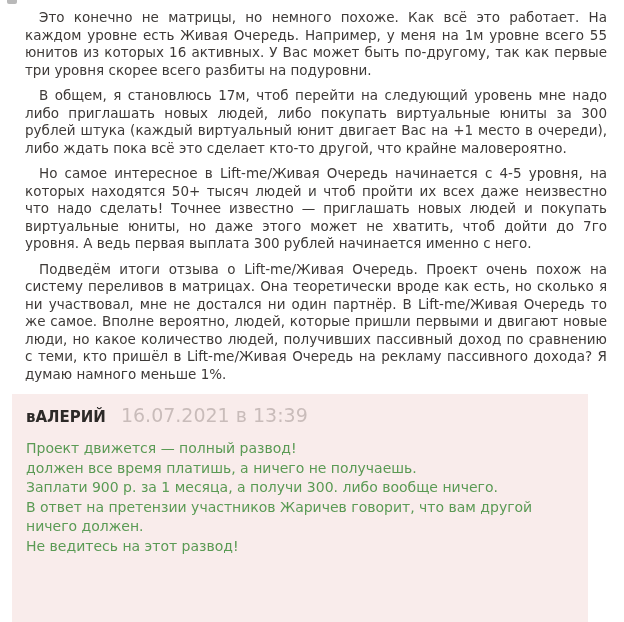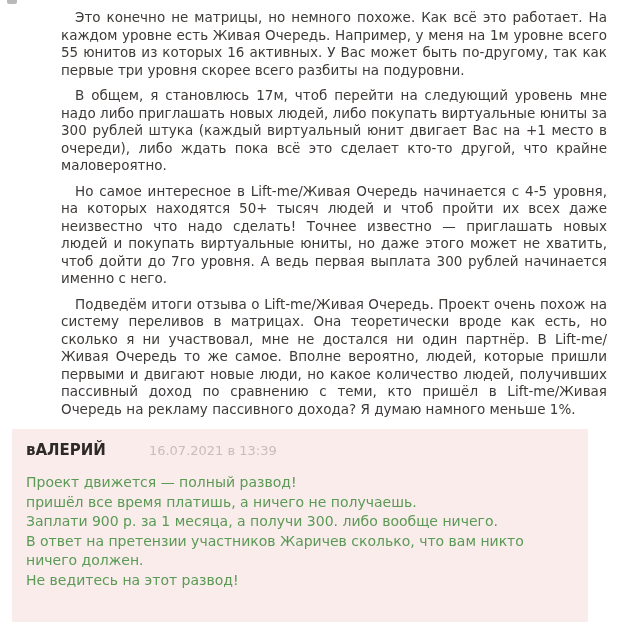--- a/index.html
+++ b/index.html
@@ -20,47 +20,45 @@
     width: 10px; height: 4px;
     background: #b9b9b9;
     border-radius: 0 0 2px 2px;
   }
   .article {
     padding: 9px 17px 0 25px;
     color: #3e3a38;
     font-size: 13.5px;
     line-height: 17.5px;
     text-align: justify;
-    margin-left: 36px;
   }
   .article p {
     margin: 0 0 8px 0;
     text-indent: 14px;
   }
   .comment-card {
     flex: 1;
     margin: 3px 36px 0 12px;
     background: #f9eceb;
     padding: 11px 14px 12px 14px;
     box-sizing: border-box;
   }
   .comment-header {
     display: flex;
     align-items: baseline;
     line-height: 20px;
-    gap: 28px;
   }
   .comment-author {
     font-weight: bold;
     font-size: 15px;
     color: #2d2a28;
   }
   .comment-date {
     margin-left: 15px;
-    font-size: 13px;
+    font-size: 19px;
     color: #c9bcba;
   }
   .comment-body {
     margin-top: 12px;
     color: #5a9a54;
     font-size: 14px;
     line-height: 19.5px;
   }
   .comment-body p { margin: 0; }
 </style>
@@ -79,21 +77,21 @@
   </div>
 
   <div class="comment-card">
     <div class="comment-header">
       <span class="comment-author">вАЛЕРИЙ</span>
       <span class="comment-date">16.07.2021 в 13:39</span>
     </div>
 
     <div class="comment-body">
       <p>Проект движется — полный развод!</p>
-      <p>пришёл все время платишь, а ничего не получаешь.</p>
+      <p>должен все время платишь, а ничего не получаешь.</p>
       <p>Заплати 900 р. за 1 месяца, а получи 300. либо вообще ничего.</p>
-      <p>В ответ на претензии участников Жаричев сколько, что вам никто ничего должен.</p>
+      <p>В ответ на претензии участников Жаричев говорит, что вам другой ничего должен.</p>
       <p>Не ведитесь на этот развод!</p>
     </div>
 
   </div>
 
 </div>
 
 </body></html>

